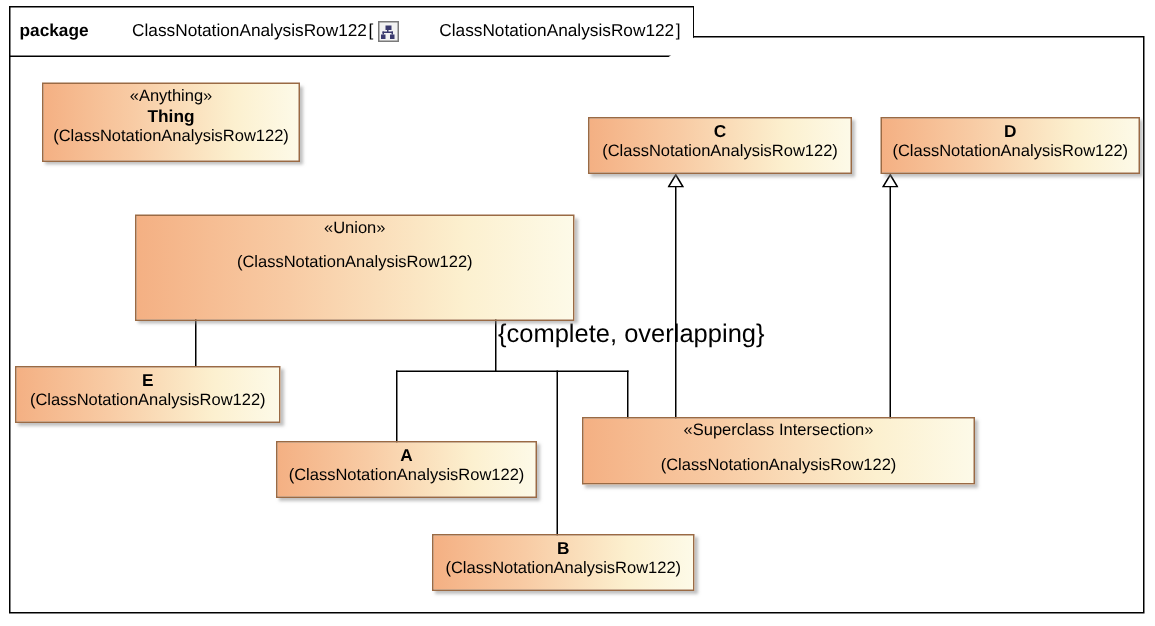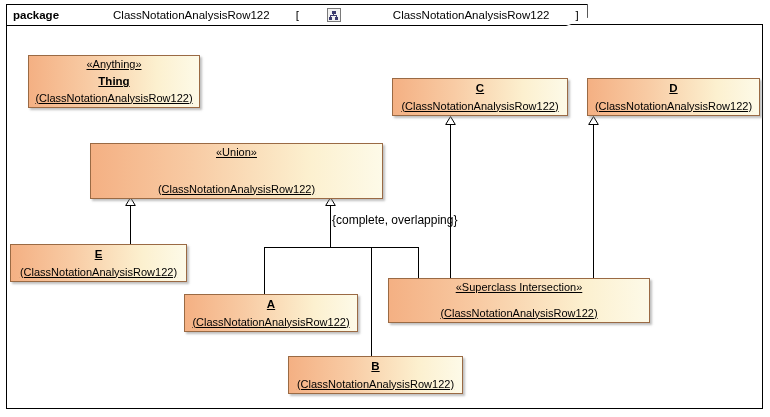--- a/index.html
+++ b/index.html
@@ -29,33 +29,32 @@
     width: 757px;
     height: 385px;
     border: 1px solid #000000;
     box-sizing: border-box;
     background: #ffffff;
   }
   .pkg-tab {
     position: absolute;
     left: 6px;
     top: 4px;
-    height: 22px;
+    height: 34px;
     background: #ffffff;
     border: 1px solid #000000;
     box-sizing: border-box;
     display: flex;
     align-items: center;
     padding: 0 7px 0 6px;
     white-space: nowrap;
     font-size: 11.5px;
     color: #000000;
     -webkit-clip-path: polygon(0 0, 100% 0, 100% 62%, 96.3% 100%, 0 100%);
     clip-path: polygon(0 0, 100% 0, 100% 62%, 96.3% 100%, 0 100%);
-    gap: 25px;
   }
   .pkg-kw {
     font-weight: bold;
     margin-right: 5px;
     font-size: 11.5px;
   }
   .pkg-name { font-size: 11.5px; margin-left: 24px; }
   .pkg-brk { font-size: 11.5px; margin: 0 1px; }
   .pkg-diag-icon {
     display: inline-block;
@@ -84,47 +83,46 @@
   
   .cls {
     position: absolute;
     box-sizing: border-box;
     border: 1px solid #9a6a44;
     background: linear-gradient(to right, #f4b083 0%, #f8cba4 35%, #fcf0cf 75%, #fdfae8 100%);
     box-shadow: 2px 2px 2px rgba(140,140,140,0.55);
     display: flex;
     flex-direction: column;
     align-items: center;
-    justify-content: space-between;
+    justify-content: flex-start;
     text-align: center;
     color: #000000;
     line-height: 1.22;
     padding: 2px 3px;
-    text-decoration: underline;
   }
   .cls .stereo {
     font-size: 11px;
     white-space: nowrap;
   }
   .cls .nm {
     font-size: 11.5px;
     font-weight: bold;
     white-space: nowrap;
   }
   .cls .qual {
     font-size: 11px;
     white-space: nowrap;
   }
   .cls.spaced .qual { margin-top: 10px; }
 
   
   #box-thing  { left: 28px;  top: 55px;  width: 172px; height: 53px; }
   #box-c      { left: 392px; top: 78px;  width: 176px; height: 38px; }
   #box-d      { left: 587px; top: 78px;  width: 173px; height: 38px; }
-  #box-union  { left: 90px;  top: 143px; width: 293px; height: 56px; }
+  #box-union  { left: 90px;  top: 143px; width: 293px; height: 71px; }
   #box-e      { left: 10px;  top: 244px; width: 177px; height: 38px; }
   #box-a      { left: 184px; top: 294px; width: 174px; height: 38px; }
   #box-si     { left: 388px; top: 278px; width: 262px; height: 45px; }
   #box-b      { left: 288px; top: 356px; width: 175px; height: 38px; }
 
   
   .ln {
     position: absolute;
     background: #000000;
   }
@@ -133,21 +131,21 @@
 
   .tri {
     position: absolute;
     width: 11px;
     height: 9px;
   }
   .tri svg { display: block; }
 
   .constraint {
     position: absolute;
-    font-size: 12px;
+    font-size: 17px;
     color: #000000;
     white-space: nowrap;
   }
 </style>
 </head>
 <body>
 
 <div id="canvas">
 
   <div class="pkg-frame"></div>

